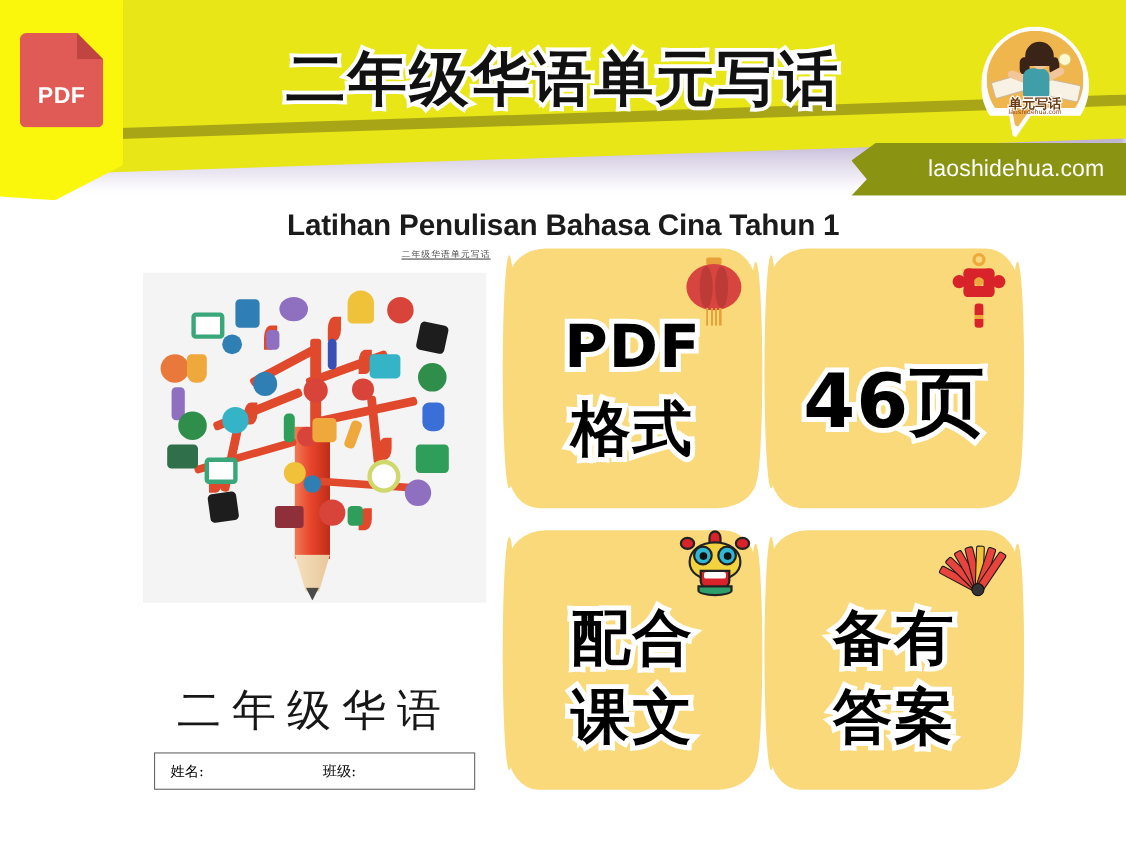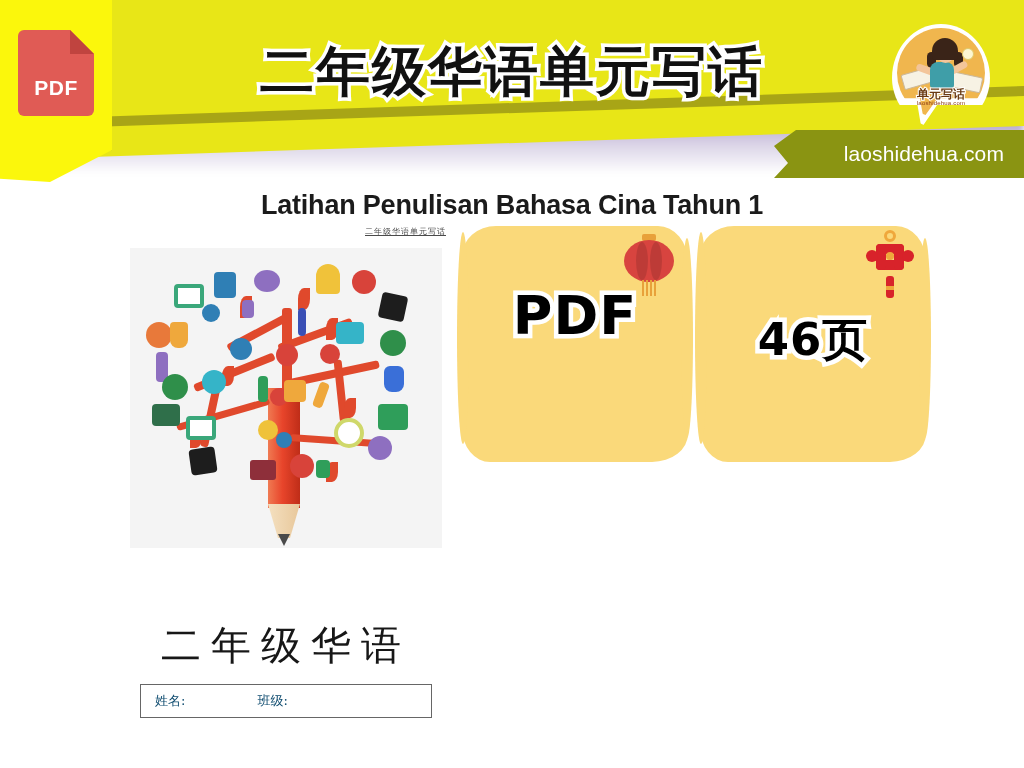--- a/index.html
+++ b/index.html
@@ -172,25 +172,25 @@
     font-size:40px; color:#171717; letter-spacing:10px;
     font-family:"DejaVu Serif","Liberation Serif", serif;
   }
   .cover-big1 { top:330px; }
   .cover-big2 { top:392px; }
   .cover-fields {
     position:absolute; left:18px; top:458px; width:292px; height:34px;
     border:1px solid #666; display:flex; align-items:center;
   }
   .cover-fields .f {
-    font-size:13px; color:#0c4a6e;
+    font-size:13px; color:#000000;
     font-family:"DejaVu Serif","Liberation Serif", serif;
   }
   .cover-fields .f1 { margin-left:14px; }
-  .cover-fields .f2 { margin-left:72px; }
+  .cover-fields .f2 { margin-left:108px; }
 
   
   #cards {
     position:absolute; left:462px; top:226px; width:500px; height:502px;
   }
   .card {
     position:absolute; width:226px; height:236px;
     background:#fad97a;
     border-radius:34px 30px 36px 28px / 30px 36px 28px 34px;
   }
@@ -212,21 +212,21 @@
     position:absolute; left:0; right:0;
     text-align:center;
     font-weight:bold; color:#000000;
     font-family:"DejaVu Sans","Liberation Sans", sans-serif;
     -webkit-text-stroke:9px #ffffff;
     paint-order:stroke fill;
     z-index:3;
   }
   .card-pdf .l1 { top:58px; font-size:54px; letter-spacing:1px; }
   .card-pdf .l2 { top:128px; font-size:54px; letter-spacing:2px; }
-  .card-pages .l1 { top:84px; font-size:45px; letter-spacing:1px; }
+  .card-pages .l1 { top:94px; font-size:68px; letter-spacing:1px; }
   .card-match .l1 { top:62px; font-size:54px; letter-spacing:2px; }
   .card-match .l2 { top:134px; font-size:54px; letter-spacing:2px; }
   .card-answer .l1 { top:62px; font-size:54px; letter-spacing:2px; }
   .card-answer .l2 { top:134px; font-size:54px; letter-spacing:2px; }
 
   .ornament { position:absolute; z-index:4; }
 
   
   .lantern { right:12px; top:8px; width:54px; height:64px; }
   .lantern .top { position:absolute; left:20px; top:0; width:14px; height:7px;
@@ -401,32 +401,64 @@
 
   <div class="card card-pdf">
     <div class="ornament lantern">
       <div class="top"></div>
         <div class="body"></div>
       <div class="rib1"></div>
         <div class="rib2"></div>
         <div class="tassel"></div>
     </div>
     <div class="card-text l1">PDF</div>
+    <div class="card-text l2">格式</div>
   </div>
 
   <div class="card card-pages">
     <div class="ornament knot">
       <div class="ring"></div>
       <div class="k" style="left:14px;top:14px;width:28px;height:10px;"></div>
       <div class="k" style="left:14px;top:30px;width:28px;height:10px;"></div>
       <div class="k" style="left:14px;top:14px;width:10px;height:26px;"></div>
       <div class="k" style="left:32px;top:14px;width:10px;height:26px;"></div>
       <div class="k" style="left:4px;top:20px;width:12px;height:12px;border-radius:50%;"></div>
       <div class="k" style="left:40px;top:20px;width:12px;height:12px;border-radius:50%;"></div>
       <div class="kc" style="left:24px;top:22px;width:8px;height:8px;"></div>
       <div class="tail"></div>
     </div>
     <div class="card-text l1">46页</div>
   </div>
 
-
+  <div class="card card-match">
+    <div class="ornament lion">
+      <div class="ear1"></div>
+        <div class="ear2"></div>
+      <div class="horn"></div>
+        <div class="head"></div>
+      <div class="eyeL"></div>
+        <div class="eyeR"></div>
+      <div class="pupL"></div>
+        <div class="pupR"></div>
+      <div class="mouth"></div>
+        <div class="teeth"></div>
+        <div class="chin"></div>
+    </div>
+    <div class="card-text l1">配合</div>
+    <div class="card-text l2">课文</div>
+  </div>
+
+  <div class="card card-answer">
+    <div class="ornament fan">
+      <div class="blade" style="transform:rotate(-62deg);"></div>
+      <div class="blade" style="transform:rotate(-46deg);"></div>
+      <div class="blade" style="transform:rotate(-30deg);"></div>
+      <div class="blade" style="transform:rotate(-14deg);"></div>
+      <div class="blade" style="transform:rotate(2deg);background:#f2c23a;"></div>
+      <div class="blade" style="transform:rotate(18deg);background:#e8433c;"></div>
+      <div class="blade" style="transform:rotate(34deg);"></div>
+      <div class="pivot"></div>
+    </div>
+    <div class="card-text l1">备有</div>
+    <div class="card-text l2">答案</div>
+  </div>
 
 </div>
 
 </body></html>

